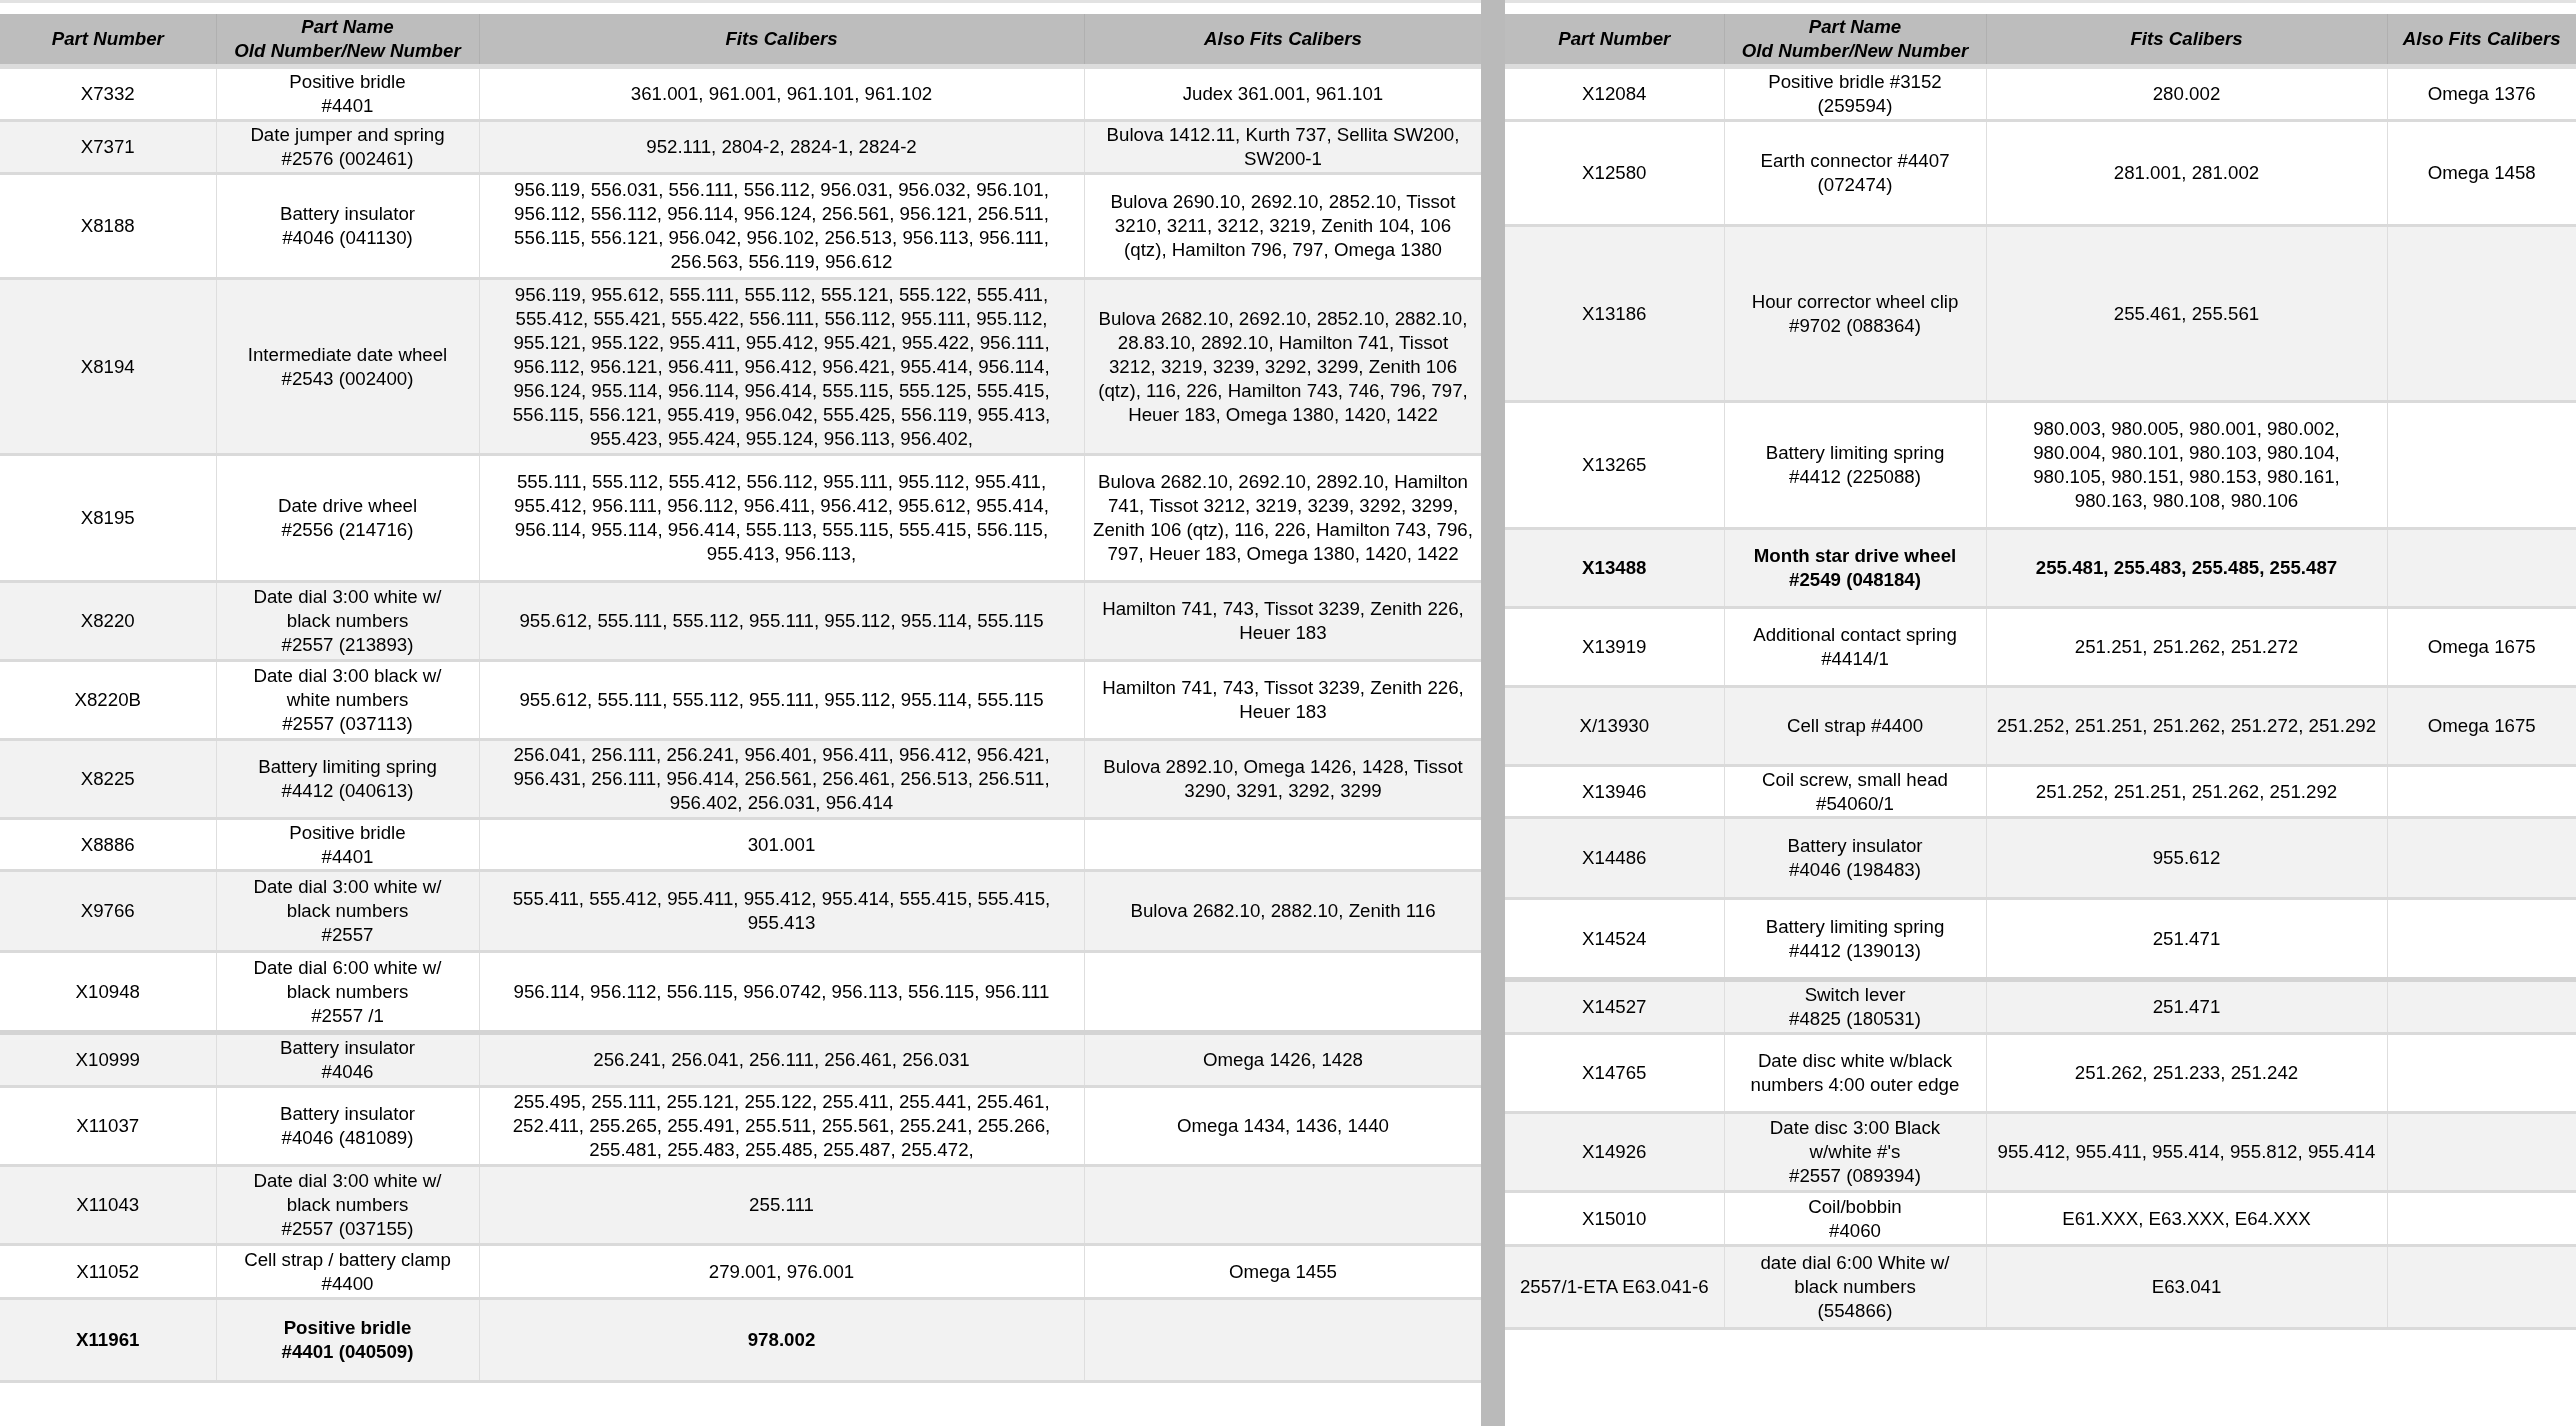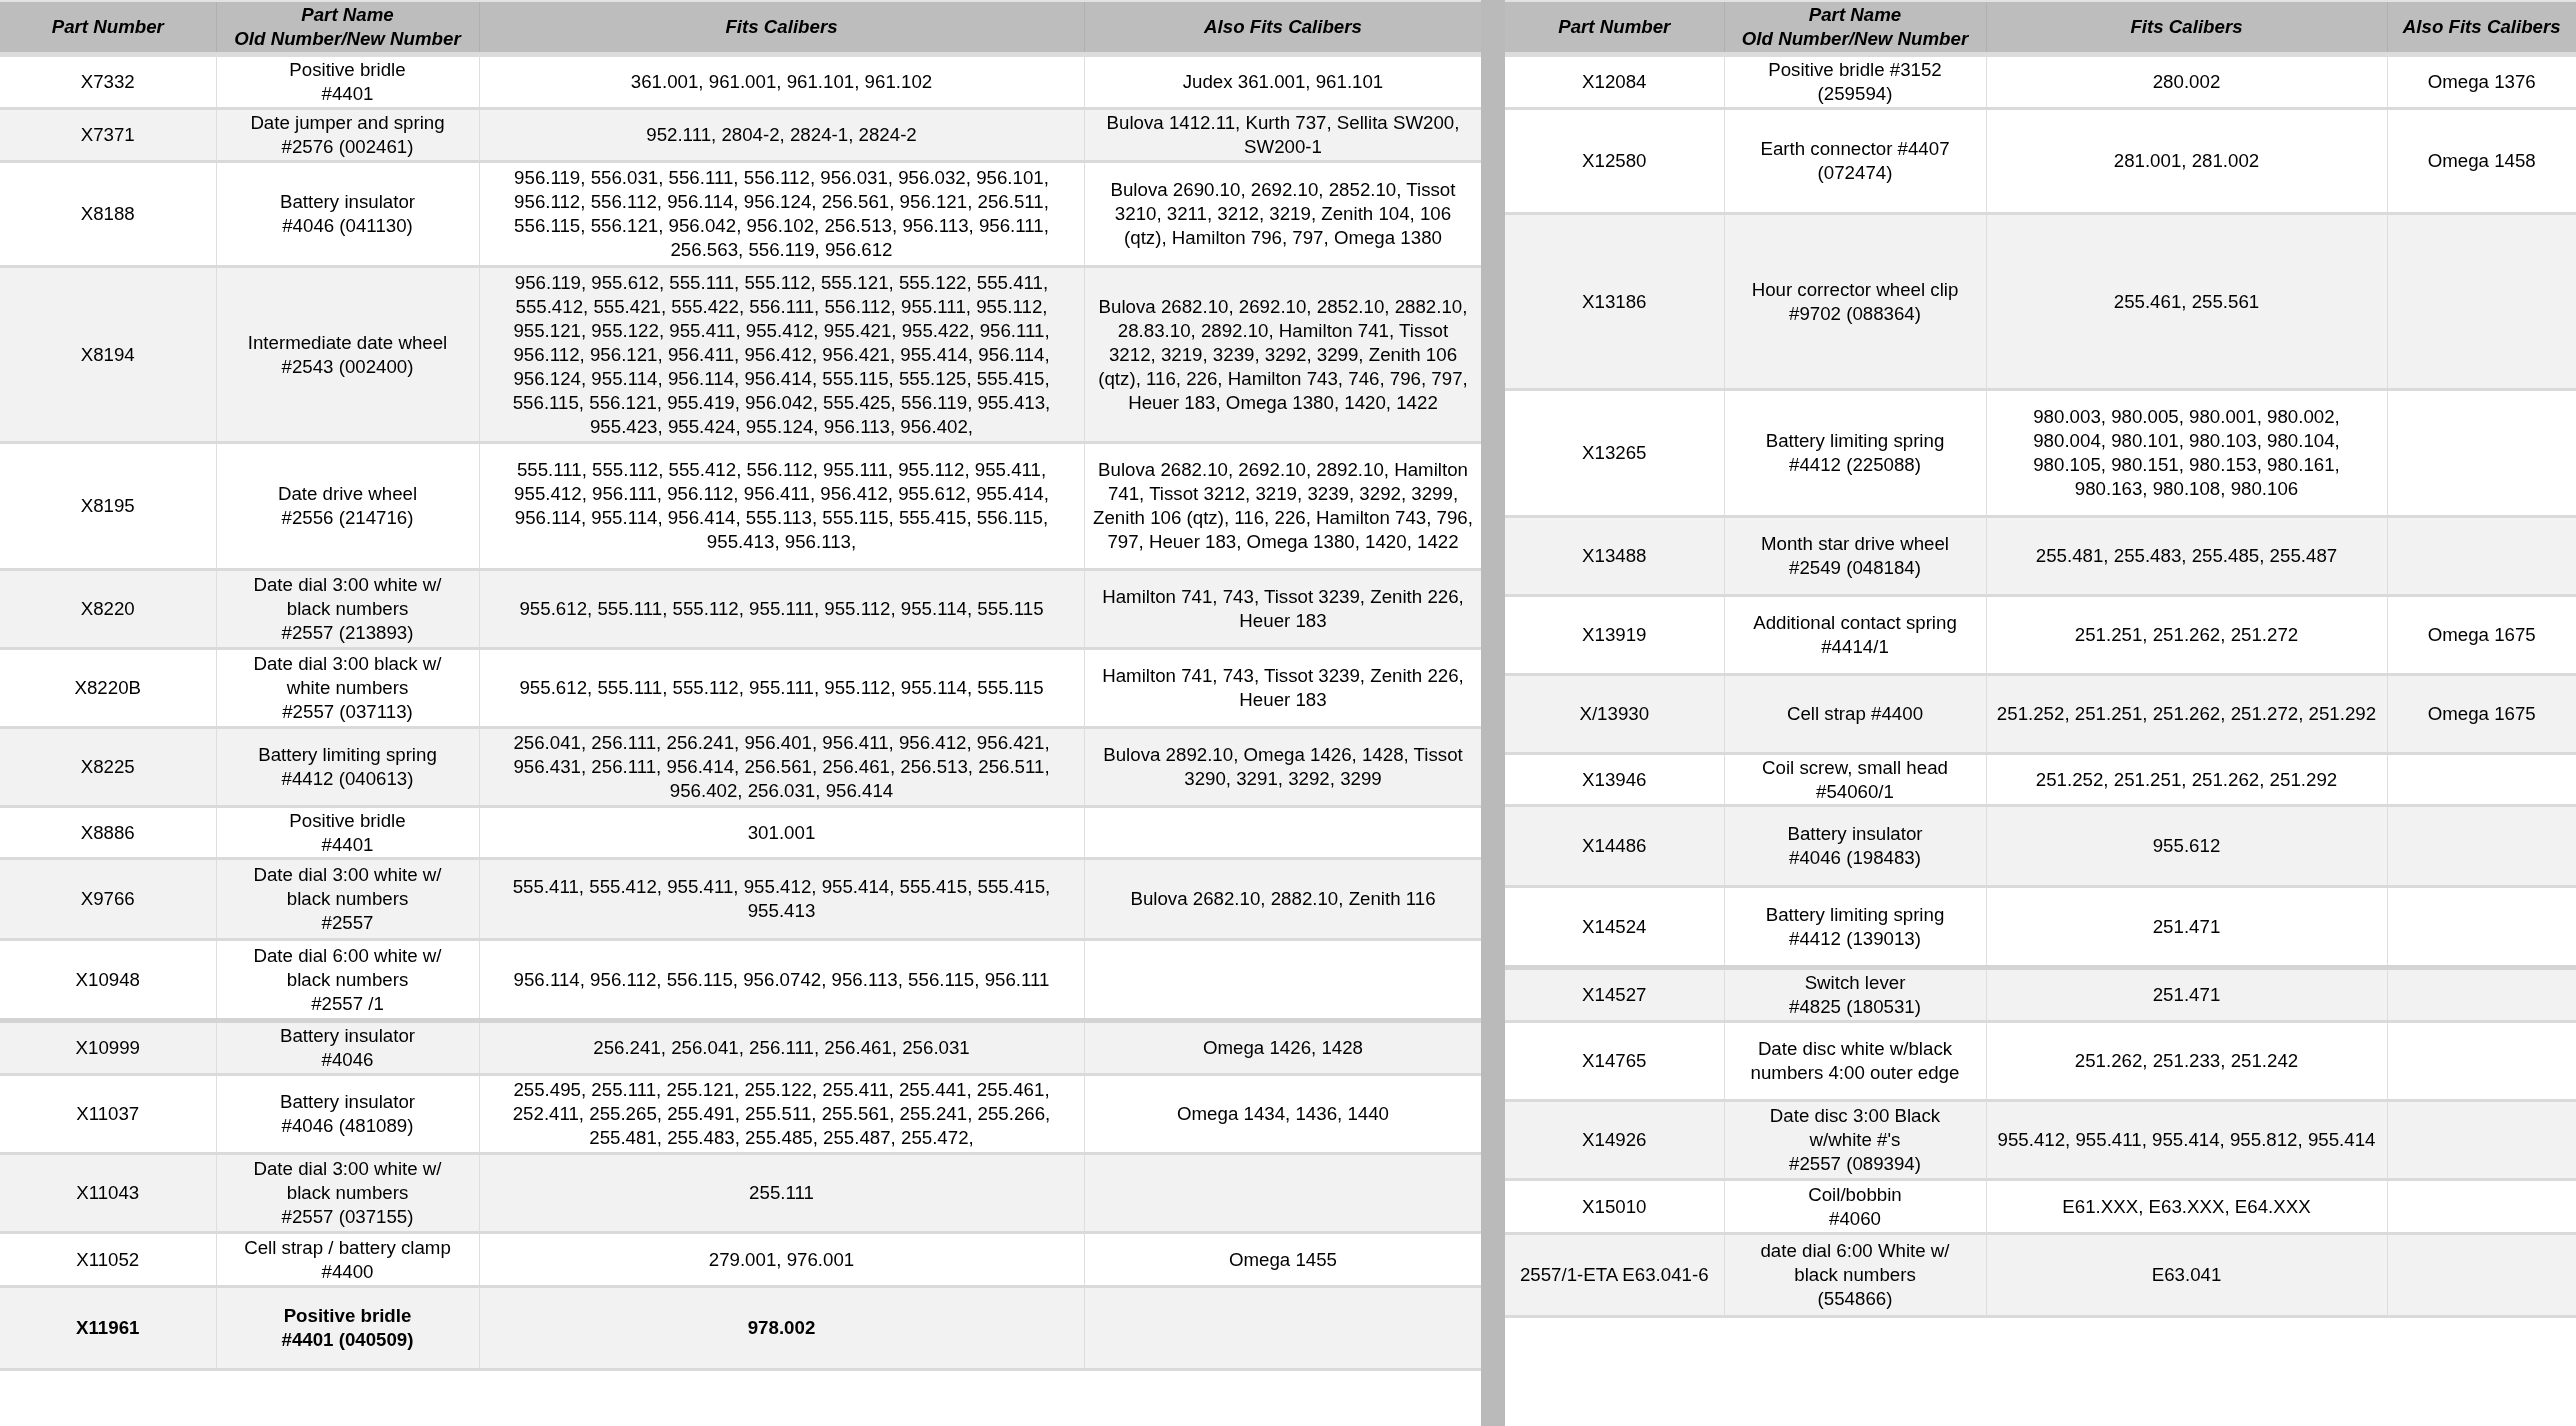--- a/index.html
+++ b/index.html
@@ -1,20 +1,20 @@
 <!DOCTYPE html>
 <html style="font-size:13.6px"><head>
 <meta charset="utf-8">
 <style>
   html, body { margin: 0; padding: 0; background: #ffffff; }
   body { width: 2576px; height: 1426px; overflow: hidden; position: relative;
          font-family: "Liberation Sans", sans-serif; color: #000; }
   .sheet { position: absolute; top: 0; left: 0; width: 2576px; height: 1426px; overflow: hidden; }
   .topstrip { position: absolute; left: 0; top: 0; width: 2576px; height: 2.5px; background: #e2e2e2; }
-  table { border-collapse: collapse; table-layout: fixed; position: absolute; top: 2px; }
+  table { border-collapse: collapse; table-layout: fixed; position: absolute; top: 14px; }
   table.left { left: 0; width: 1481px; }
   table.right { left: 1505px; width: 1071px; }
   .divider { position: absolute; left: 1481px; top: 0; width: 24px; height: 1426px; background: #bababa; }
   th { background: #bdbdbd; font-style: italic; font-weight: bold; font-size: 18.7px; line-height: 24px;
        height: 50px; padding: 0 5.1px; border-right: 1.7px solid #b0b0b0; border-bottom: 5.1px solid #dcdcdc;
        text-align: center; vertical-align: middle; color: #000; }
   td { font-size: 18.7px; line-height: 24px; text-align: center; vertical-align: middle;
        padding: 0 8.5px; border-right: 1.7px solid #dedede; border-bottom: 3.4px solid #dadada; overflow: hidden; }
   tr.alt td { background: #f2f2f2; }
   tr.thick td { border-bottom: 5.1px solid #d4d4d4; }
@@ -355,21 +355,21 @@
           </td>
           <td class="cell-lines">
             <span>Battery limiting spring</span>
             <span>#4412 (225088)</span>
           </td>
           <td class="cell-lines">
             <span>980.003, 980.005, 980.001, 980.002, 980.004, 980.101, 980.103, 980.104, 980.105, 980.151, 980.153, 980.161, 980.163, 980.108, 980.106</span>
           </td>
           <td class="cell-lines" style="border-right: none;"></td>
         </tr>
-        <tr class="alt" style="height: 79px;">
+        <tr class="alt" style="height: 79px; font-weight: bold;">
           <td class="cell-lines">
             <span>X13488</span>
           </td>
           <td class="cell-lines">
             <span>Month star drive wheel</span>
             <span>#2549 (048184)</span>
           </td>
           <td class="cell-lines">
             <span>255.481, 255.483, 255.485, 255.487</span>
           </td>

